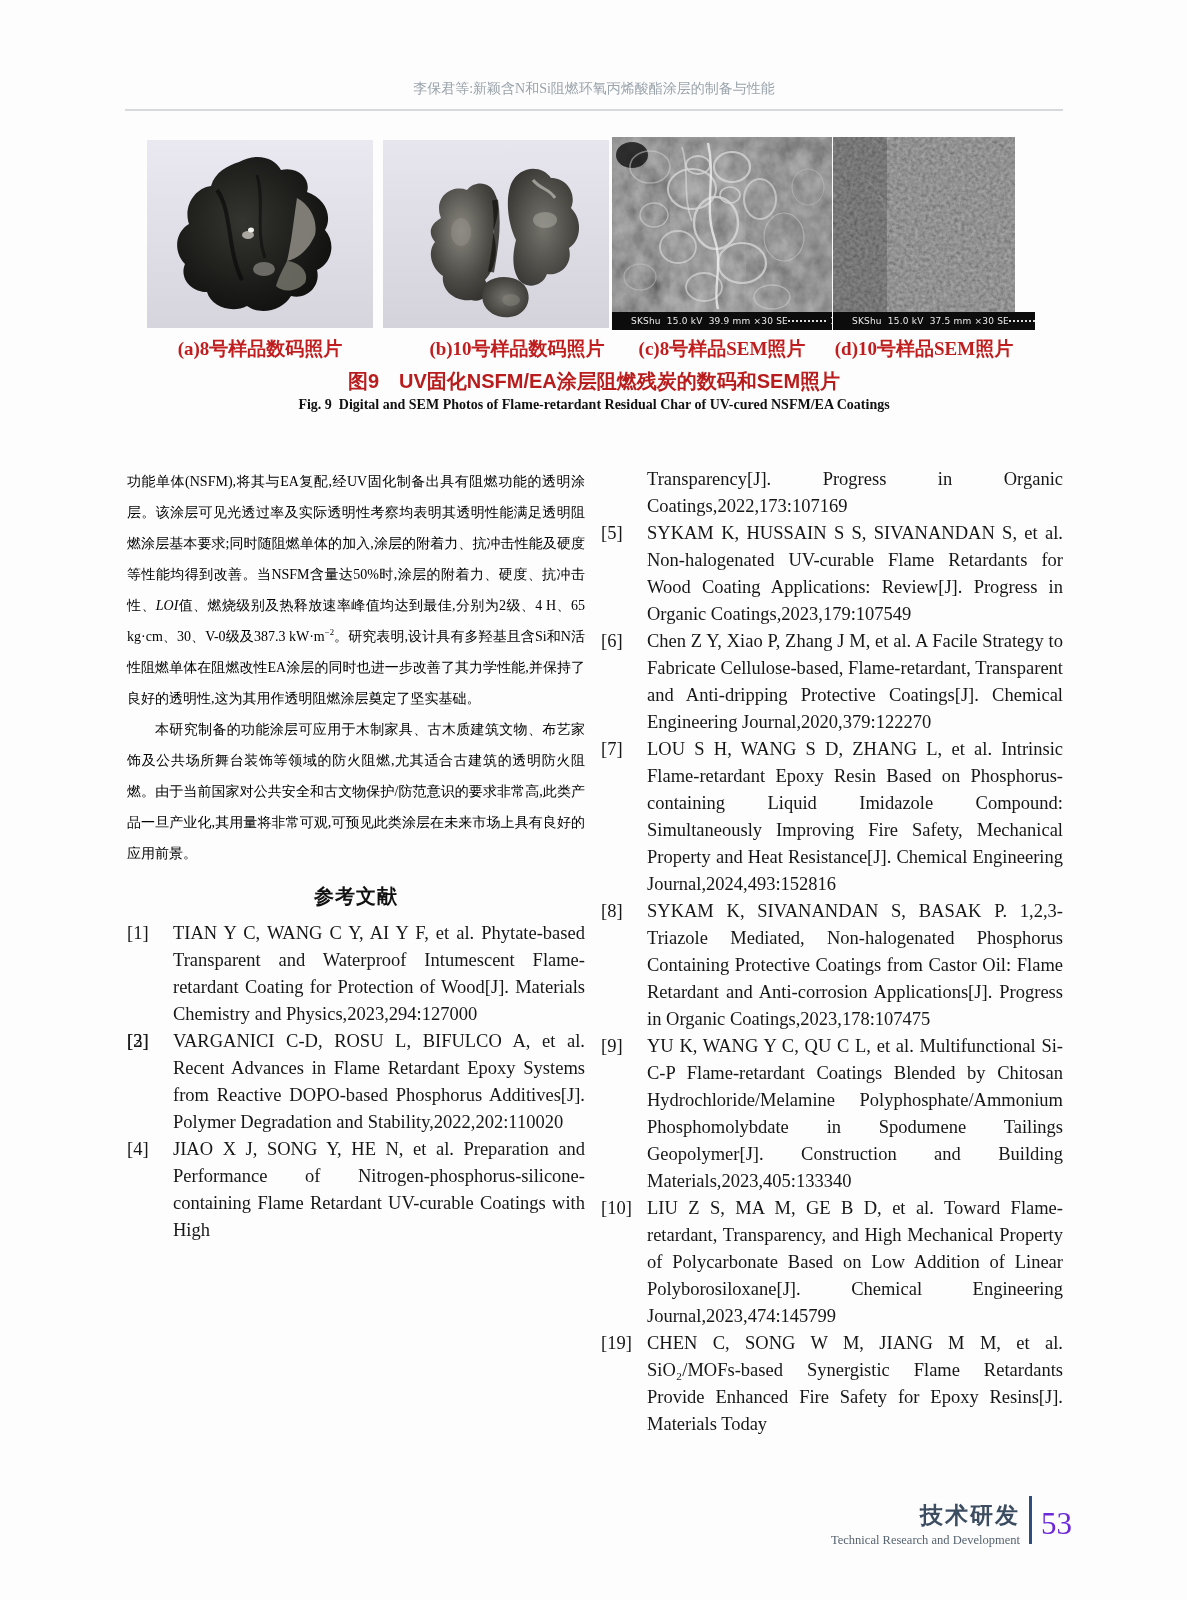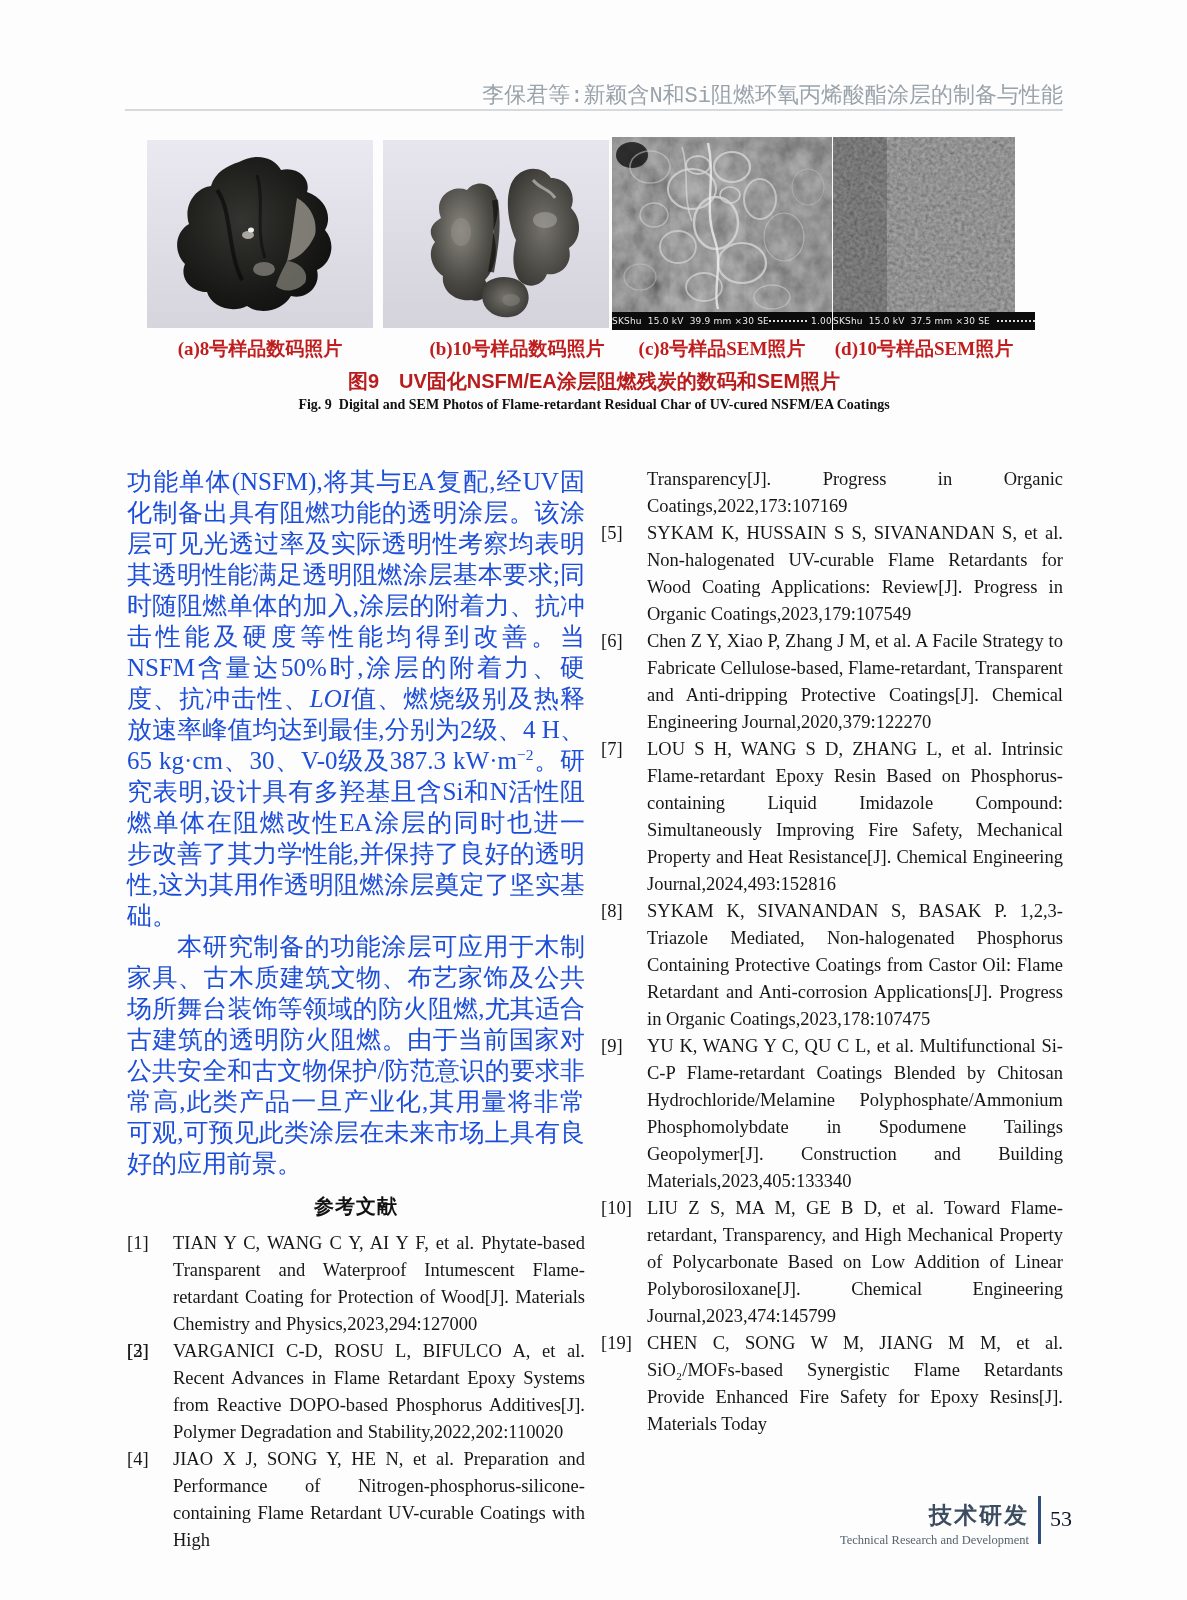--- a/index.html
+++ b/index.html
@@ -5,39 +5,39 @@
   * { margin:0; padding:0; box-sizing:border-box; }
   html,body { background:#ffffff; }
   .page {
     position:relative; width:1187px; height:1600px; margin:0 auto;
     background:#fdfdfd; overflow:hidden;
     font-family:"Liberation Serif", serif; color:#1d1d1d;
   }
   
   .running-header {
     position:absolute; top:80px; left:125px; width:938px;
-    text-align:right; font-size:22px; color:#9aa3ab;
-    font-family:Liberation Mono, monospace;
+    text-align:center; font-size:14px; color:#9aa3ab;
+    font-family:Liberation Serif, serif;
   }
   .header-rule {
     position:absolute; top:109px; left:125px; width:938px;
     border-top:2px solid #d6dadd;
   }
   
   .photo { position:absolute; overflow:hidden; }
   .photo svg { display:block; }
   .photo-a { left:147px; top:140px; width:226px; height:188px; }
   .photo-b { left:383px; top:140px; width:226px; height:188px; }
   .photo-c { left:612px; top:137px; width:220px; height:193px; }
   .photo-d { left:833px; top:137px; width:202px; height:193px; }
   .sem-bar {
     position:absolute; left:0; bottom:0; width:100%; height:18px;
     background:#0c0c0c; color:#eaeaea;
     display:flex; justify-content:space-between; align-items:center;
-    padding:0 0; font-family:"DejaVu Sans", sans-serif; font-size:9px;
+    padding:0 19px; font-family:"DejaVu Sans", sans-serif; font-size:9px;
     white-space:pre; letter-spacing:0.2px;
   }
   .sem-scale { display:flex; align-items:center; gap:4px; }
   .sem-dots { width:38px; border-top:2px dotted #dcdcdc; height:0; }
   
   .photo-caption {
     position:absolute; top:336px; text-align:center;
     color:#c01e1e; font-size:19px; font-weight:bold;
   }
   .cap-a { left:147px; width:226px; }
@@ -50,22 +50,22 @@
   }
   .fig-caption-en {
     position:absolute; top:397px; left:125px; width:938px; text-align:center;
     font-weight:bold; font-size:14px; color:#111; white-space:pre-wrap;
   }
   
   .column { position:absolute; top:466px; }
   .column-left  { left:127px; width:458px; }
   .column-right { left:601px; width:462px; }
   .zh {
-    font-size:25px; line-height:31px; text-align:justify;
-    color:#1d4ed8;
+    font-size:14px; line-height:31px; text-align:justify;
+    color:#000000;
   }
   .zh-indent { text-indent:2em; }
   .sup { font-size:0.62em; vertical-align:super; line-height:0; }
   .refs-heading {
     text-align:center; font-family:"Liberation Sans", sans-serif;
     font-size:20px; font-weight:bold; color:#111;
     margin:14px 0 10px 0; letter-spacing:1px;
   }
   .ref {
     position:relative; padding-left:46px; text-align:justify;
@@ -78,21 +78,21 @@
     display:flex; align-items:flex-start; gap:9px;
   }
   .footer-left { text-align:right; padding-top:4px; }
   .footer-zh {
     font-family:"Liberation Sans", sans-serif; font-weight:bold;
     font-size:23px; color:#3d4d61; letter-spacing:2px;
   }
   .footer-en { font-size:12.5px; color:#56636f; margin-top:2px; }
   .footer-bar { width:3px; height:48px; background:#2f4e80; }
   .footer-page {
-    font-size:22px; color:#0f172a; padding-top:10px;
+    font-size:31px; color:#6d28d9; padding-top:10px;
     font-family:"Liberation Serif", serif;
   }
 </style>
 </head>
 <body>
 
 <div class="page">
 
   <div class="running-header">李保君等:新颖含N和Si阻燃环氧丙烯酸酯涂层的制备与性能</div>
   <div class="header-rule"></div>

